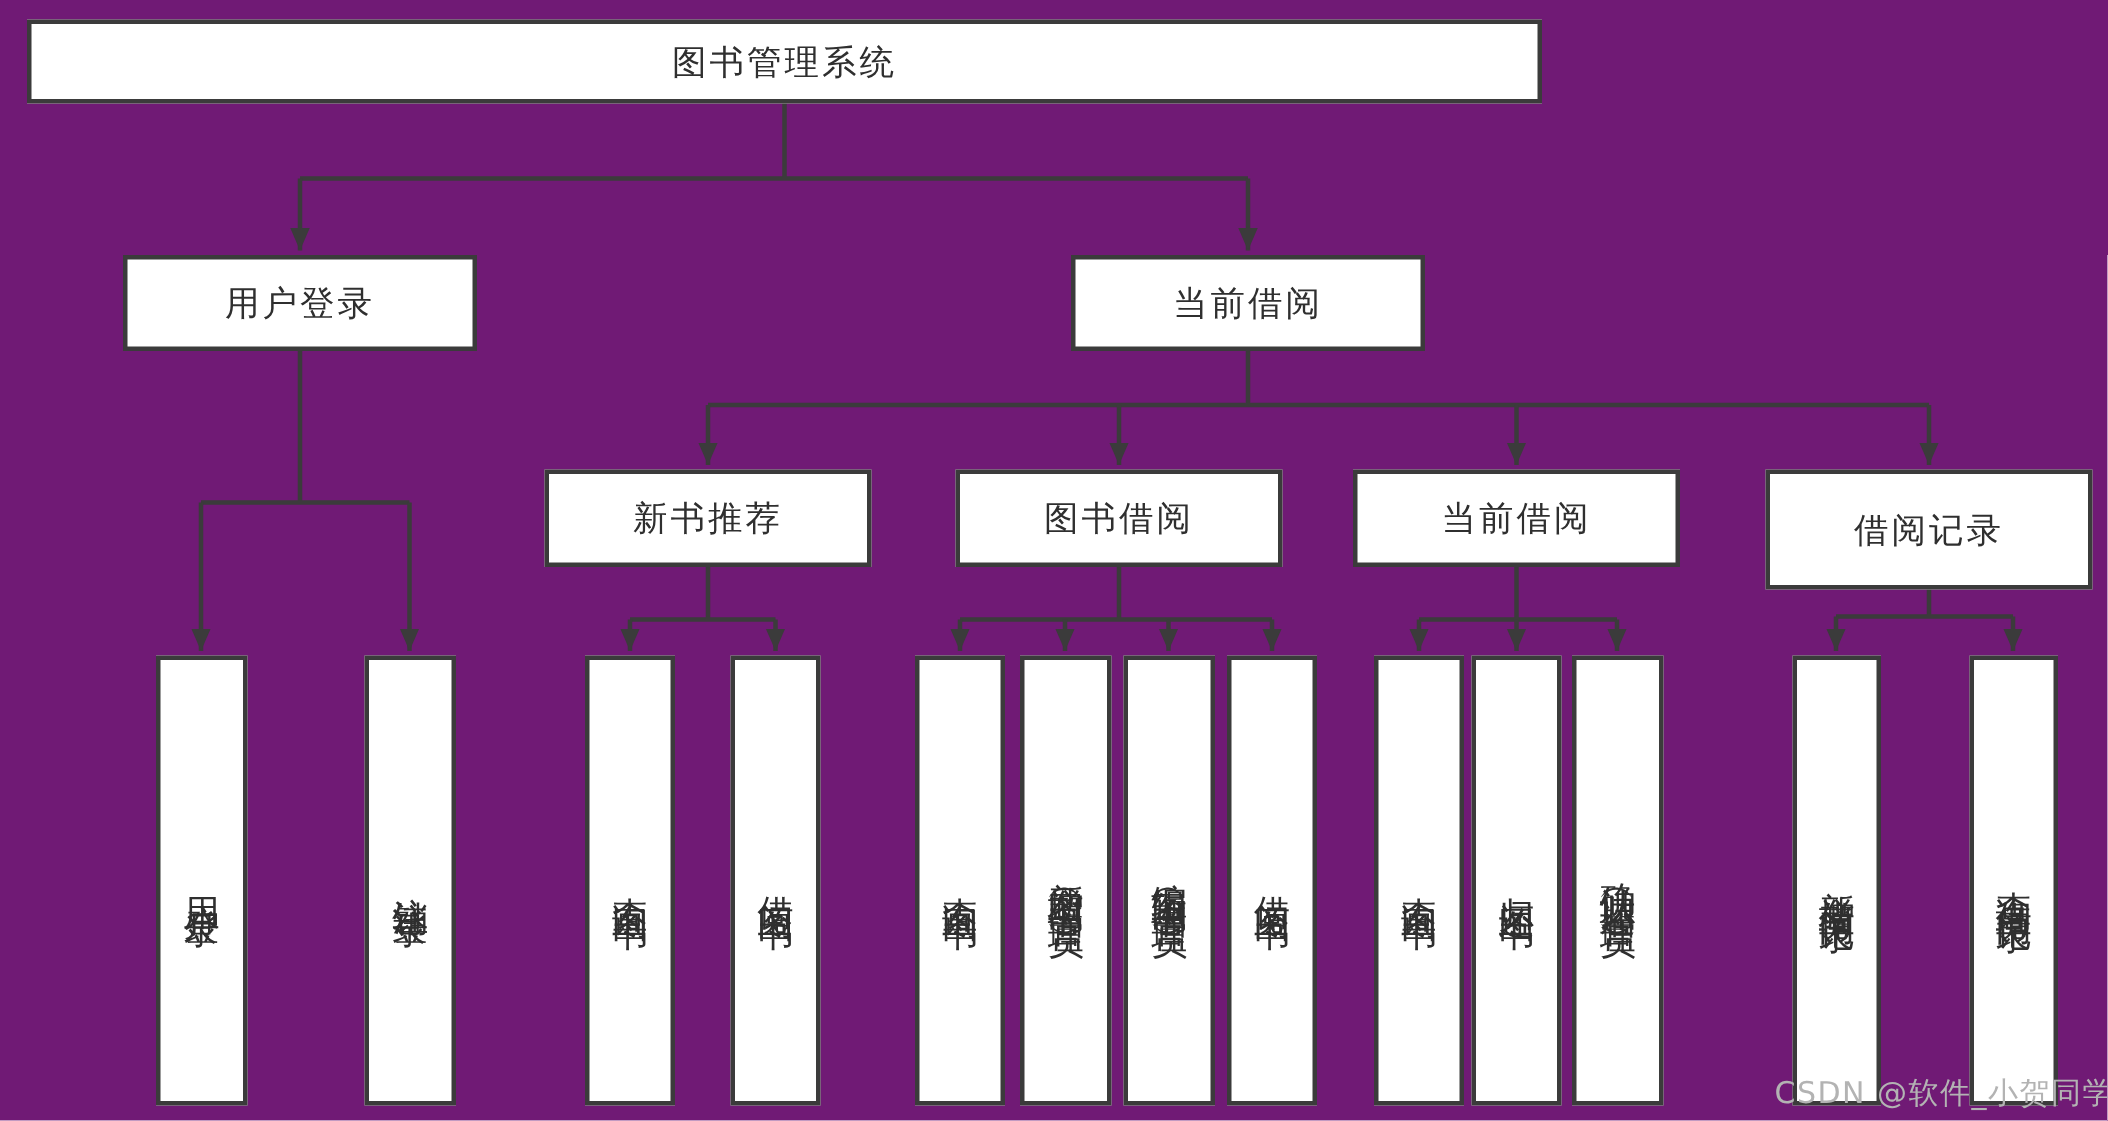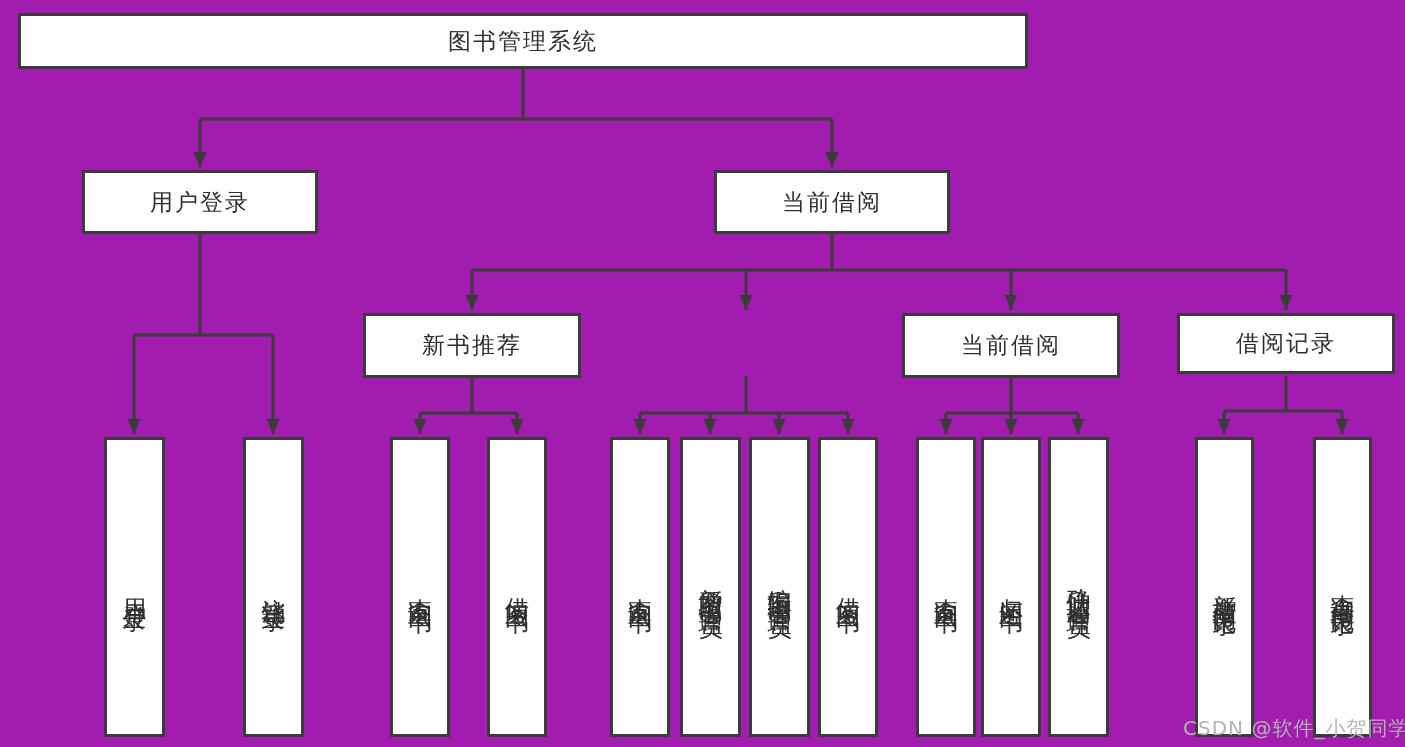--- a/index.html
+++ b/index.html
@@ -1,17 +1,17 @@
 <!DOCTYPE html>
 <html><head>
 <meta charset="utf-8">
 <style>
   html,body{margin:0;padding:0;background:#ffffff;}
   #canvas{
-    position:relative;width:1405px;height:747px;background:#a21caf;overflow:hidden;
+    position:relative;width:1405px;height:747px;background:#701a75;overflow:hidden;
     font-family:"DejaVu Sans","Liberation Sans",sans-serif;
   }
   #wires{position:absolute;left:0;top:0;z-index:0;}
   .box{
     position:absolute;box-sizing:border-box;background:#ffffff;
     border:3px solid #3b3b3b;z-index:1;
     display:flex;align-items:center;justify-content:center;
     color:#2f2f2f;
   }
   .hlabel{font-size:23px;letter-spacing:2px;white-space:nowrap;}
@@ -74,24 +74,27 @@
   <div class="box" style="left:82px;top:170px;width:236px;height:64px;">
     <span class="hlabel">用户登录</span>
   </div>
   <div class="box" style="left:714px;top:170px;width:236px;height:64px;">
     <span class="hlabel">当前借阅</span>
   </div>
 
   <div class="box" style="left:363px;top:313px;width:218px;height:65px;text-align:center;">
     <span class="hlabel">新书推荐</span>
   </div>
+  <div class="box" style="left:637px;top:313px;width:218px;height:65px;">
+    <span class="hlabel">图书借阅</span>
+  </div>
   <div class="box" style="left:902px;top:313px;width:218px;height:65px;">
     <span class="hlabel">当前借阅</span>
   </div>
-  <div class="box" style="left:1177px;top:313px;width:218px;height:61px;">
+  <div class="box" style="left:1177px;top:313px;width:218px;height:80px;">
     <span class="hlabel">借阅记录</span>
   </div>
 
   <div class="box vert" style="left:104px;top:437px;width:61px;height:300px;">
     <span class="vlabel">用户登录</span>
   </div>
   <div class="box vert" style="left:243px;top:437px;width:61px;height:300px;">
     <span class="vlabel">注销登录</span>
   </div>
 

